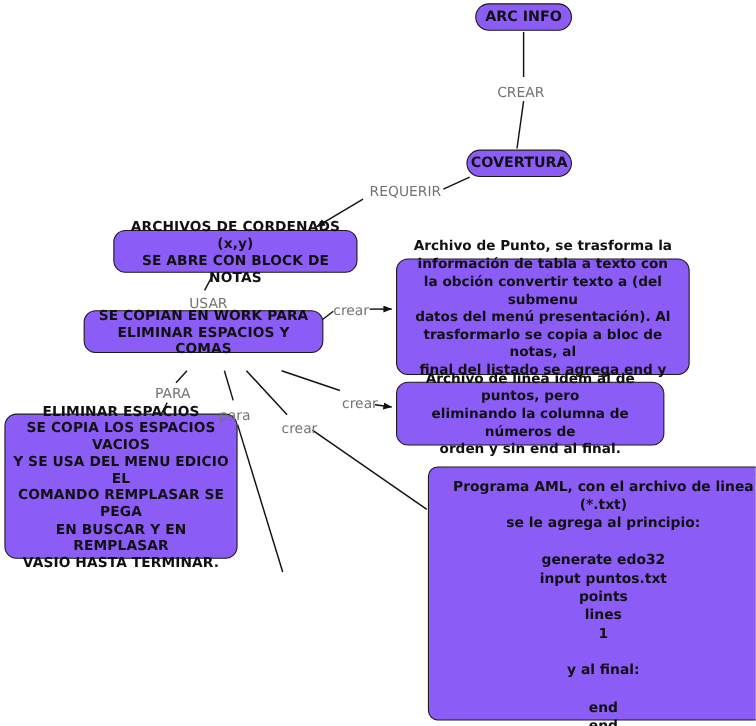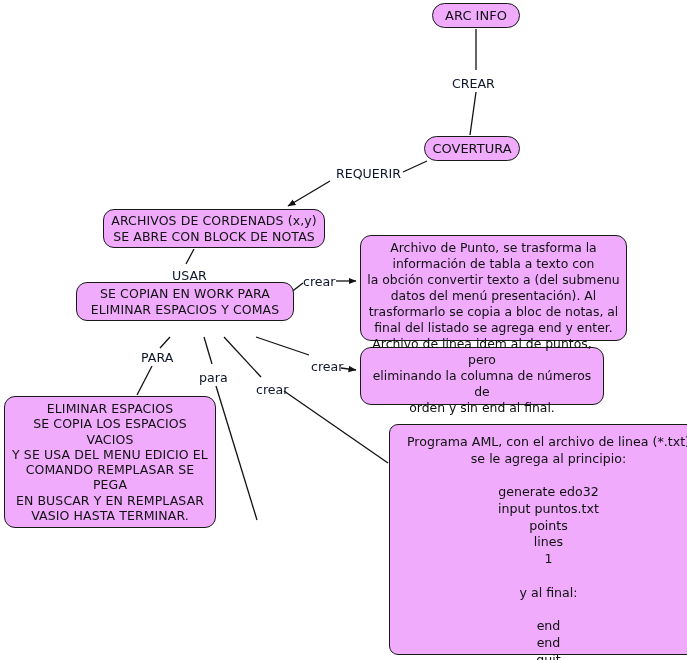--- a/index.html
+++ b/index.html
@@ -24,31 +24,32 @@
     position: absolute;
     left: 0; top: 0;
     width: 687px;
     height: 660px;
     z-index: 1;
   }
   .node {
     position: absolute;
     z-index: 2;
     box-sizing: border-box;
-    background: #f0abfc;
+    background: #8b5cf6;
     border: 1px solid #1a1a1a;
     border-radius: 11px;
     display: flex;
     align-items: center;
     justify-content: center;
     text-align: center;
     color: #111111;
     line-height: 1.22;
     white-space: pre-line;
     padding: 3px 6px;
+    font-weight: bold;
   }
   .node.caps {
     font-size: 12.5px;
     letter-spacing: 0.1px;
   }
   .node.pill {
     font-size: 13px;
     border-radius: 13px;
   }
   .node.prose {
@@ -59,21 +60,21 @@
     font-size: 12.6px;
     line-height: 1.33;
     border-radius: 9px;
     align-items: flex-start;
     padding-top: 9px;
   }
   .edge-label {
     position: absolute;
     z-index: 3;
     font-size: 12.6px;
-    color: #0f172a;
+    color: #737373;
     background: transparent;
     white-space: nowrap;
   }
   .edge-label.lower {
     font-size: 12.6px;
   }
 </style>
 </head>
 <body>
 
@@ -125,21 +126,21 @@
 información de tabla a texto con
 la obción convertir texto a (del submenu
 datos del menú presentación). Al
 trasformarlo se copia a bloc de notas, al
 final del listado se agrega end y enter.</div>
 
   <div class="node prose" style="left:360px; top:347px; width:244px; height:58px;">Archivo de linea idem al de puntos, pero
 eliminando la columna  de números de
 orden y sin end al final.</div>
 
-  <div class="node caps" style="left:4px; top:396px; width:212px; height:132px;">ELIMINAR ESPACIOS
+  <div class="node caps" style="left:4px; top:376px; width:212px; height:132px;">ELIMINAR ESPACIOS
 SE COPIA LOS ESPACIOS VACIOS
 Y SE USA DEL MENU EDICIO EL
 COMANDO REMPLASAR SE PEGA
 EN BUSCAR Y EN REMPLASAR
 VASIO HASTA TERMINAR.</div>
 
 
   <div class="node aml" style="left:389px; top:424px; width:319px; height:231px;">Programa AML, con el archivo de linea (*.txt)
 se le agrega al principio:
 

